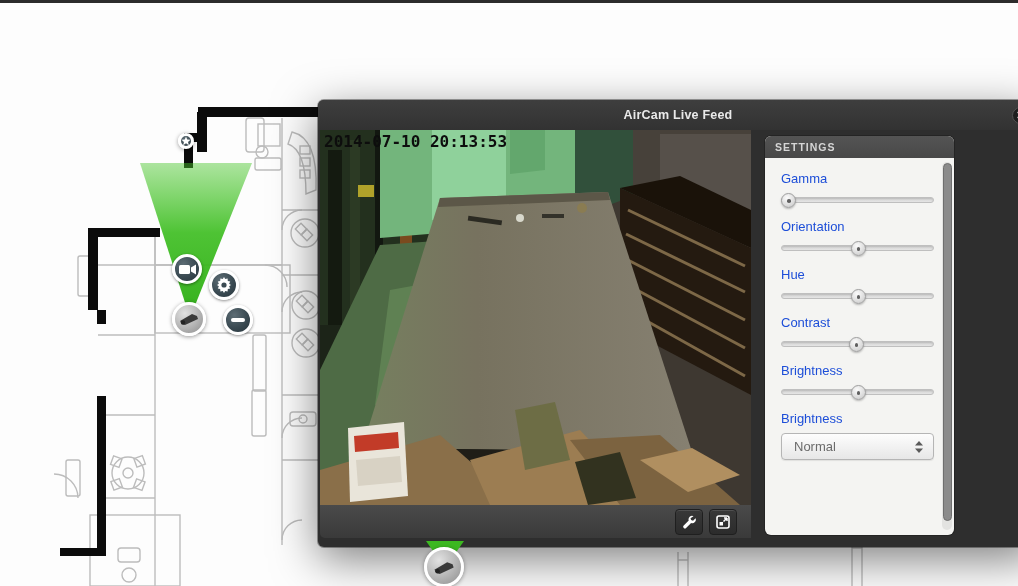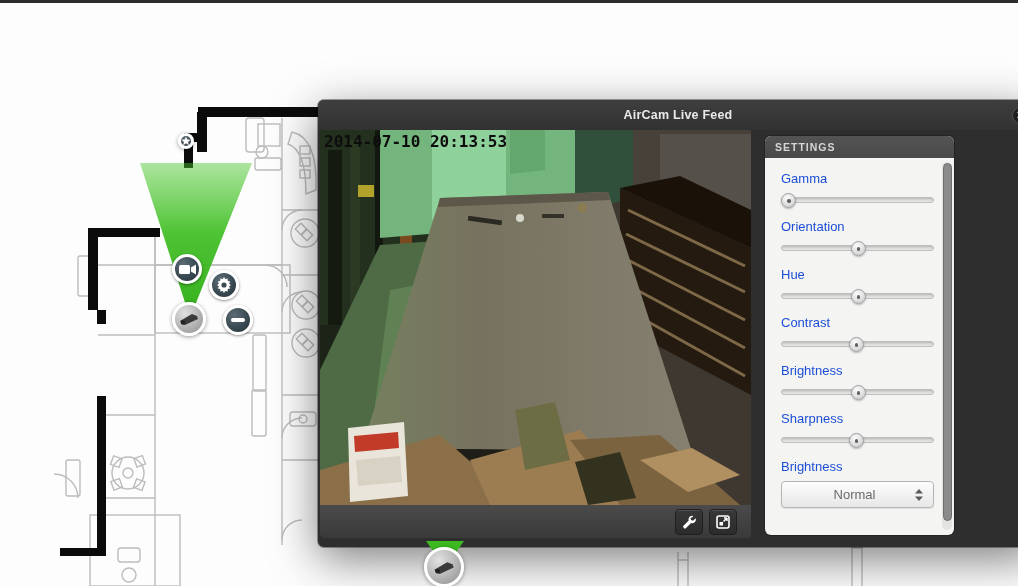--- a/index.html
+++ b/index.html
@@ -55,21 +55,21 @@
          background:linear-gradient(#d2d2d2,#e6e6e6);border:1px solid #bfbfbf;
          box-shadow:inset 0 1px 2px rgba(0,0,0,.12);}
   .slider-thumb{position:absolute;top:0;width:15px;height:15px;border-radius:50%;margin-left:-7px;
          background:radial-gradient(circle at 40% 30%, #fbfbfb 0%, #dcdcdc 60%, #c2c2c2 100%);
          border:1px solid #9e9e9e;box-shadow:0 1px 2px rgba(0,0,0,.25);cursor:pointer;}
   .slider-thumb::after{content:"";position:absolute;left:5px;top:5px;width:3.5px;height:3.5px;
          border-radius:50%;background:#606060;}
   #orientation-select{margin-top:6px;width:153px;height:27px;border-radius:4px;border:1px solid #b5b5b5;
          background:linear-gradient(#fdfdfd,#e7e7e7);display:flex;align-items:center;cursor:pointer;
          padding:0 10px 0 12px;box-shadow:0 1px 1px rgba(0,0,0,.08);}
-  #orientation-value{flex:1;font-size:13px;color:#6b6b6b;text-align:center;}
+  #orientation-value{flex:1;font-size:13px;color:#6b6b6b;}
   #settings-scrollbar-track{position:absolute;right:2px;top:26px;width:10px;height:368px;
          background:#e3e3e1;border-radius:5px;}
   #settings-scrollbar{position:absolute;right:2px;top:27px;width:9px;height:358px;background:#8b8b8b;
          border:1px solid #6f6f6f;border-radius:5px;cursor:pointer;}
 
   
   #bottom-cone{position:absolute;left:426px;top:541px;width:38px;height:13px;
          background:#3cb821;clip-path:polygon(0 0,100% 0,76% 100%,24% 100%);}
 </style>
 </head>
@@ -368,27 +368,20 @@
               <div class="slider-thumb" style="left: calc(49%);"></div>
             </div>
           </div>
           <div class="ctl-group">
             <div class="ctl-label">Brightness</div>
             <div class="slider">
               <div class="slider-track"></div>
               <div class="slider-thumb" style="left: calc(50%);"></div>
             </div>
           </div>
-          <div class="ctl-group">
-            <div class="ctl-label">Sharpness</div>
-            <div class="slider">
-              <div class="slider-track"></div>
-              <div class="slider-thumb" style="left: calc(49%);"></div>
-            </div>
-          </div>
 
           <div class="ctl-label">Brightness</div>
           <div id="orientation-select">
             <span id="orientation-value">Normal</span>
             <svg width="8" height="12" viewBox="0 0 8 12">
               <polygon points="4,0 8,4.5 0,4.5" fill="#5a5a5a"></polygon>
               <polygon points="4,12 8,7.5 0,7.5" fill="#5a5a5a"></polygon>
             </svg>
           </div>
 

